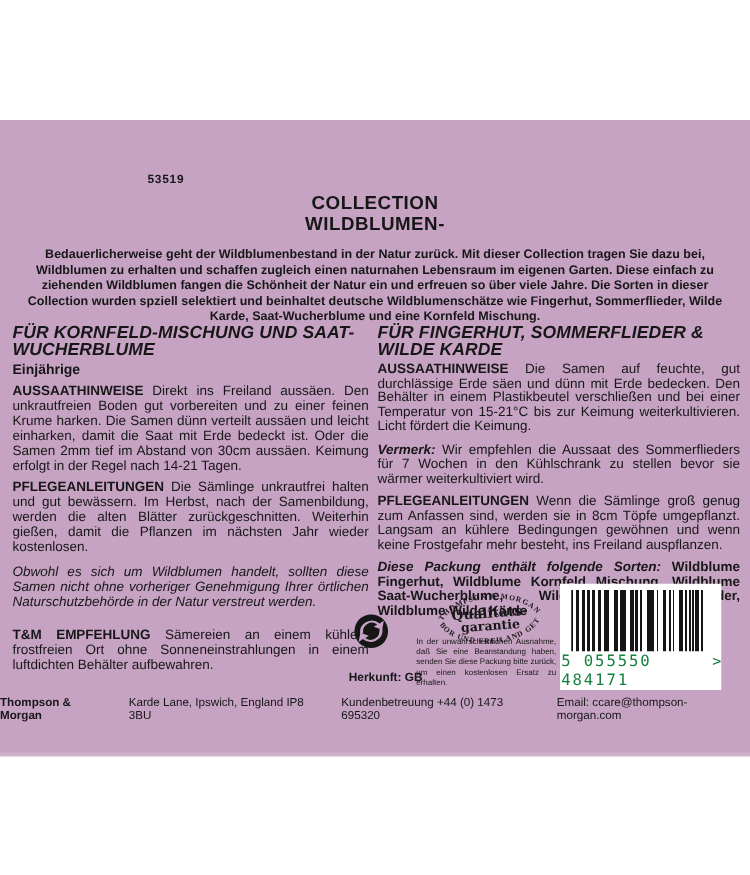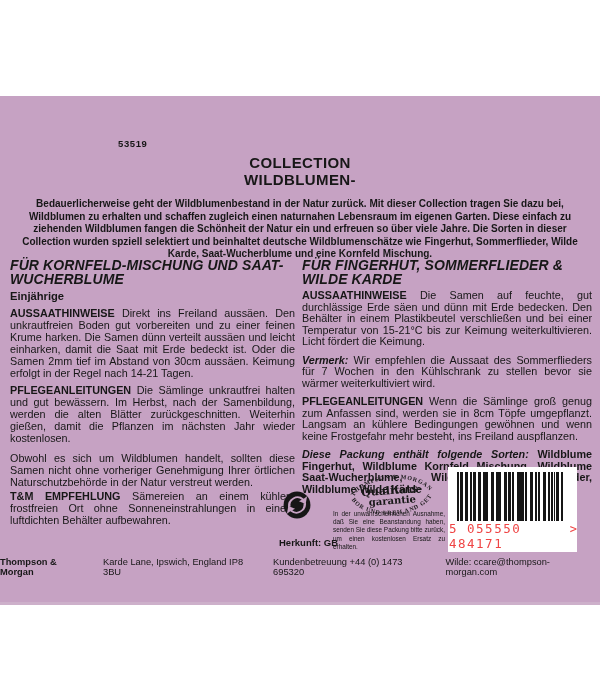--- a/index.html
+++ b/index.html
@@ -13,40 +13,40 @@
 
   .col{position:absolute;top:162px;font-size:10.8px;}
   .col-left{left:10px;width:285px;}
   .col-right{left:302px;width:290px;}
   .col h3{margin:0 0 4px 0;font-size:14px;line-height:14px;letter-spacing:.1px;font-style:italic;}
   .col h4{margin:0 0 5px 0;font-size:11.2px;line-height:12px;}
   .para{margin:0;text-align:justify;}
   .col-left .para{line-height:12px;margin-bottom:5px;}
   .col-right .para{line-height:11.5px;margin-bottom:7px;}
   .lead{font-weight:bold;}
-  .para.italic{margin-top:8px;margin-bottom:2px;}
+  .para.italic{font-style:italic;margin-top:8px;margin-bottom:14px;}
   .lead-italic{font-weight:bold;font-style:italic;}
   .bold-text{font-weight:bold;}
 
   .green-dot{position:absolute;left:283px;top:395px;width:28px;height:28px;}
   .origin{position:absolute;left:279px;top:441px;font-size:9.5px;font-weight:bold;}
 
   .seal{position:absolute;left:344px;top:372px;width:96px;height:54px;transform:rotate(-4deg);}
   .seal text{fill:#171717;}
   .seal .arc{font-size:6px;letter-spacing:.8px;font-weight:bold;font-family:"Liberation Serif",serif;}
   .seal .mid{font-family:"DejaVu Serif",serif;font-weight:bold;}
 
   .g-note{position:absolute;left:333px;top:414px;width:112px;font-size:6.4px;line-height:8.2px;text-align:justify;}
 
   .barcode{position:absolute;left:448px;top:371px;width:129px;height:85px;background:#ffffff;}
   .bars{position:absolute;left:9px;right:14px;top:5px;bottom:17px;
     background-image:
       repeating-linear-gradient(90deg,#151515 0 1.6px,transparent 1.6px 3.4px,#151515 3.4px 4.6px,transparent 4.6px 8.4px,#151515 8.4px 11.2px,transparent 11.2px 13px),
       repeating-linear-gradient(90deg,transparent 0 5px,#151515 5px 6.4px,transparent 6.4px 17px,#151515 17px 19px,transparent 19px 23px);}
-  .num-row{position:absolute;left:0;right:0;bottom:1px;display:flex;justify-content:center;align-items:baseline;gap:4px;font-family:"DejaVu Sans Mono",monospace;font-size:12.5px;color:#ef4444;}
+  .num-row{position:absolute;left:0;right:0;bottom:1px;display:flex;justify-content:center;align-items:baseline;gap:4px;font-family:"DejaVu Sans Mono",monospace;font-size:12.5px;color:#15803d;}
   .num-row .digits{background:#fff;letter-spacing:1.5px;padding:0 1px;}
   .num-row .arrow{font-size:12px;}
 
   .footer{position:absolute;left:0;top:461px;width:100%;display:flex;justify-content:center;gap:11px;font-size:9.3px;color:#171717;}
   .footer .brand{font-weight:bold;}
 </style>
 </head>
 <body>
 
 <div class="canvas">
@@ -106,17 +106,17 @@
       <div class="num-row">
         <span class="digits">5 055550 484171</span>
         <span class="arrow">&gt;</span>
       </div>
     </div>
 
     <div class="footer">
       <span class="brand">Thompson &amp; Morgan</span>
       <span>Karde Lane, Ipswich, England IP8 3BU</span>
       <span>Kundenbetreuung +44 (0) 1473 695320</span>
-      <span>Wilde: ccare@thompson-morgan.com</span>
+      <span>Email: ccare@thompson-morgan.com</span>
     </div>
 
   </div>
 </div>
 
 </body></html>

